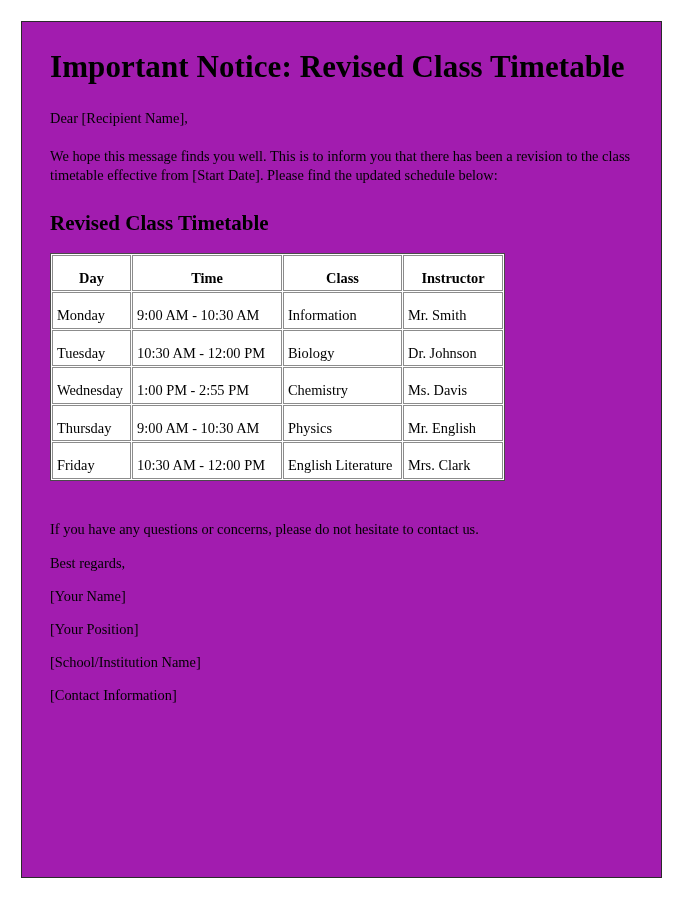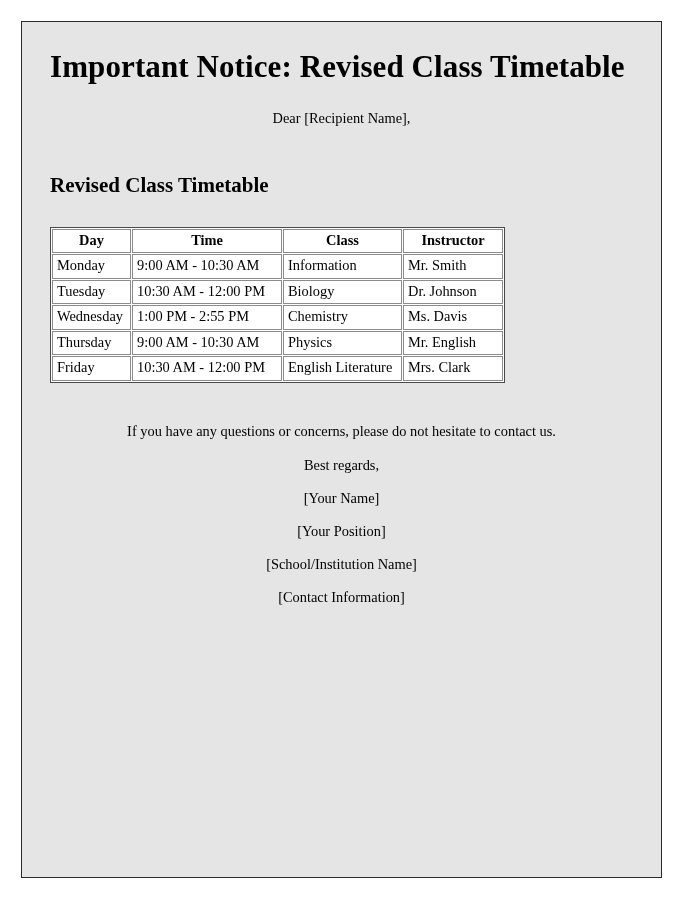--- a/index.html
+++ b/index.html
@@ -16,50 +16,49 @@
   }
 
   .page {
     position: absolute;
     left: 21px;
     top: 21px;
     width: 641px;
     height: 857px;
     border: 1.5px solid #2b2b2b;
     box-sizing: border-box;
-    background: #e5e5e5;
+    background: #a21caf;
   }
 
   .page-inner {
     padding: 26px 28px 0 28px;
   }
 
   h1.doc-title {
     font-size: 31px;
     font-weight: bold;
     line-height: 1.22;
     margin: 0 0 0 0;
     letter-spacing: 0.1px;
     font-family: "Liberation Serif", "DejaVu Serif", serif;
   }
 
   h2.section-title {
     font-size: 21px;
     font-weight: bold;
     line-height: 1.2;
-    margin: 26px 0 12px 0;
+    margin: 26px 0 0 0;
     font-family: "Liberation Serif", "DejaVu Serif", serif;
   }
 
   p.body-text {
     font-size: 14.4px;
     line-height: 1.32;
     margin: 0;
     font-family: "Liberation Serif", "DejaVu Serif", serif;
-    text-align: center;
   }
 
   .spacer-salutation { height: 23px; }
   .spacer-para { height: 19px; }
   .spacer-after-heading { height: 17px; }
   .spacer-after-table { height: 20px; }
   .gap-14 { height: 14px; }
   .gap-15 { height: 15px; }
 
   table.timetable {
@@ -68,21 +67,21 @@
     border: 1.5px solid #4a4a4a;
     margin: 0;
     font-size: 14.4px;
     background: #ffffff;
     table-layout: fixed;
   }
 
   table.timetable td,
   table.timetable th {
     border: 1px solid #8c8c8c;
-    padding: 1px 4px 2px 4px;
+    padding: 13px 4px 2px 4px;
     font-weight: normal;
     text-align: left;
     vertical-align: middle;
     line-height: 1.35;
     white-space: nowrap;
     font-family: "Liberation Serif", "DejaVu Serif", serif;
   }
 
   table.timetable th {
     font-weight: bold;
@@ -101,20 +100,21 @@
   <div class="page-inner">
 
     <h1 class="doc-title">Important Notice: Revised Class Timetable</h1>
 
     <div class="spacer-salutation"></div>
 
     <p class="body-text">Dear [Recipient Name],</p>
 
     <div class="spacer-para"></div>
 
+    <p class="body-text">We hope this message finds you well. This is to inform you that there has been a revision to the class timetable effective from [Start Date]. Please find the updated schedule below:</p>
 
     <h2 class="section-title">Revised Class Timetable</h2>
 
     <div class="spacer-after-heading"></div>
 
     <table class="timetable">
       <colgroup>
         <col class="c-day">
         <col class="c-time">
         <col class="c-class">

